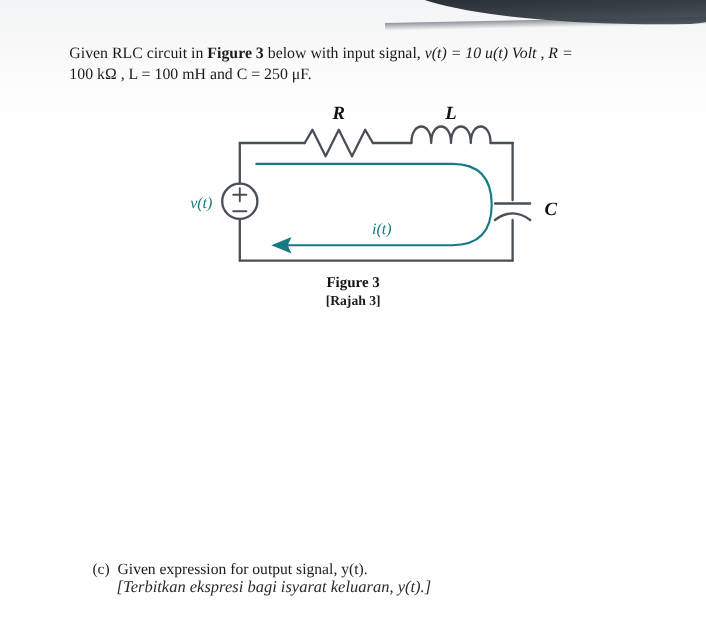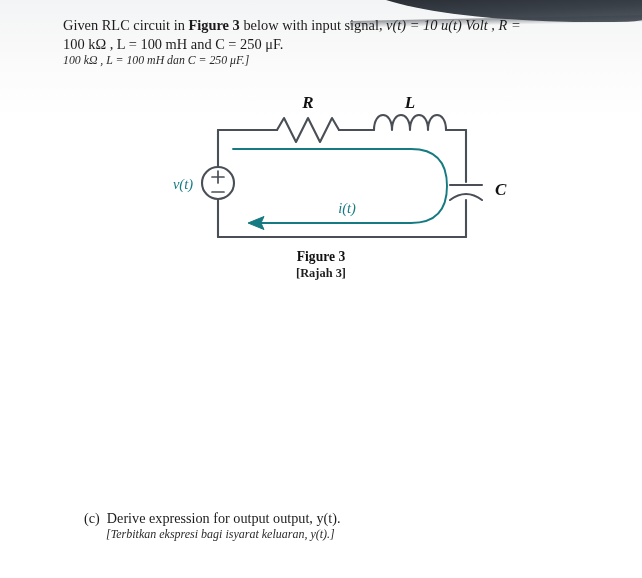--- a/index.html
+++ b/index.html
@@ -57,20 +57,21 @@
     left: 63px;
     top: 16px;
     width: 523px;
   }
   .para-en {
     font-size: 14.4px;
     line-height: 18.5px;
     text-align: justify;
     text-justify: inter-word;
     color: #1b1b1b;
+    margin-top: 24px;
   }
   .para-en .math { font-style: italic; font-family: "Liberation Serif", serif; }
   .bold { font-weight: bold; }
 
   .para-my {
     font-size: 11.8px;
     line-height: 15px;
     font-style: italic;
     text-align: justify;
     text-justify: inter-word;
@@ -128,21 +129,21 @@
     left: 84px;
     top: 509px;
     width: 420px;
   }
   #question-c .q-en {
     font-size: 14.2px;
     line-height: 18px;
     color: #1b1b1b;
   }
   #question-c .q-my {
-    font-size: 12px;
+    font-size: 15px;
     line-height: 15px;
     font-style: italic;
     color: #2a2a2a;
     padding-left: 22px;
   }
 </style>
 </head>
 <body>
 
 <div id="page-surface">
@@ -151,21 +152,20 @@
   <div id="scan-edge-shadow"></div>
 </div>
 
 <div id="header-block">
 
   <div class="para-en"><span>Given RLC circuit in </span><span class="bold">Figure 3</span><span> below with input signal, </span><span class="math">v(t) = 10 u(t) Volt , R =</span></div>
 
   <div class="line2"><span class="math">100 kΩ , L = 100 mH and C = 250 μF.</span></div>
 
 
-  <div class="line2b"><span>100 kΩ , L = 100 mH dan C = 250 μF.]</span></div>
 </div>
 
 <div id="figure-area">
   <svg id="circuit-svg" width="642" height="200" viewBox="0 0 642 200">
 
     <g fill="none" stroke="#4a4f57" stroke-width="2.1" stroke-linecap="round" stroke-linejoin="round">
 
       <path d="M 218 34 L 277 34"></path>
 
       <path d="M 277 34 L 284 22 L 296 46 L 308 22 L 320 46 L 332 22 L 339 34"></path>
@@ -221,15 +221,15 @@
     <text x="347" y="117" text-anchor="middle" font-family="Liberation Serif, serif" font-size="14.5" font-style="italic" fill="#167a82">i(t)</text>
   </svg>
 </div>
 
 <div id="caption">
   <div class="cap-main">Figure 3</div>
   <div class="cap-sub">[Rajah 3]</div>
 </div>
 
 <div id="question-c">
-  <div class="q-en"><span>(c)</span>&nbsp;&nbsp;<span>Derive expression for output output, y(t).</span></div>
+  <div class="q-en"><span>(c)</span>&nbsp;&nbsp;<span>Given expression for output signal, y(t).</span></div>
   <div class="q-my">[Terbitkan ekspresi bagi isyarat keluaran, y(t).]</div>
 </div>
 
 </body></html>

